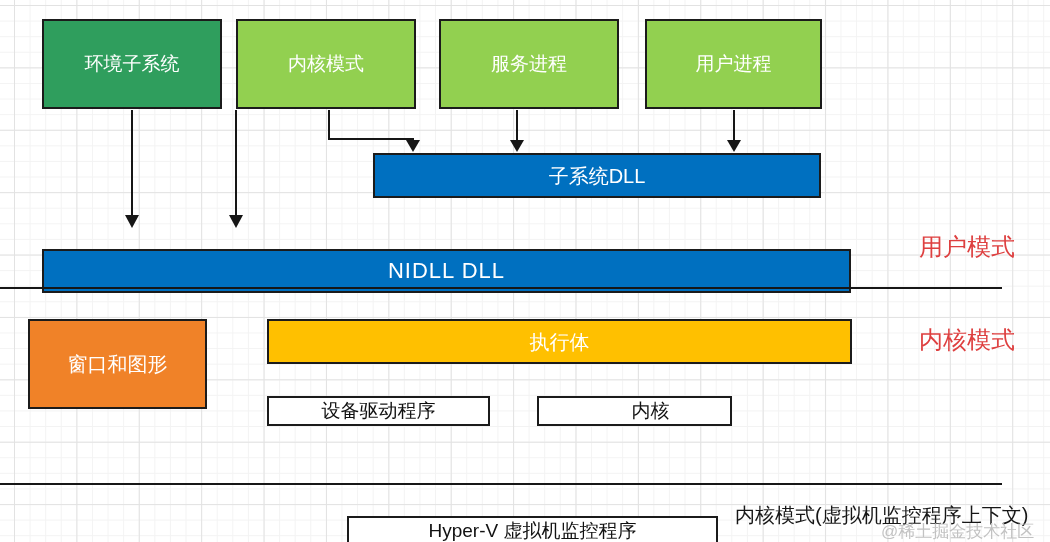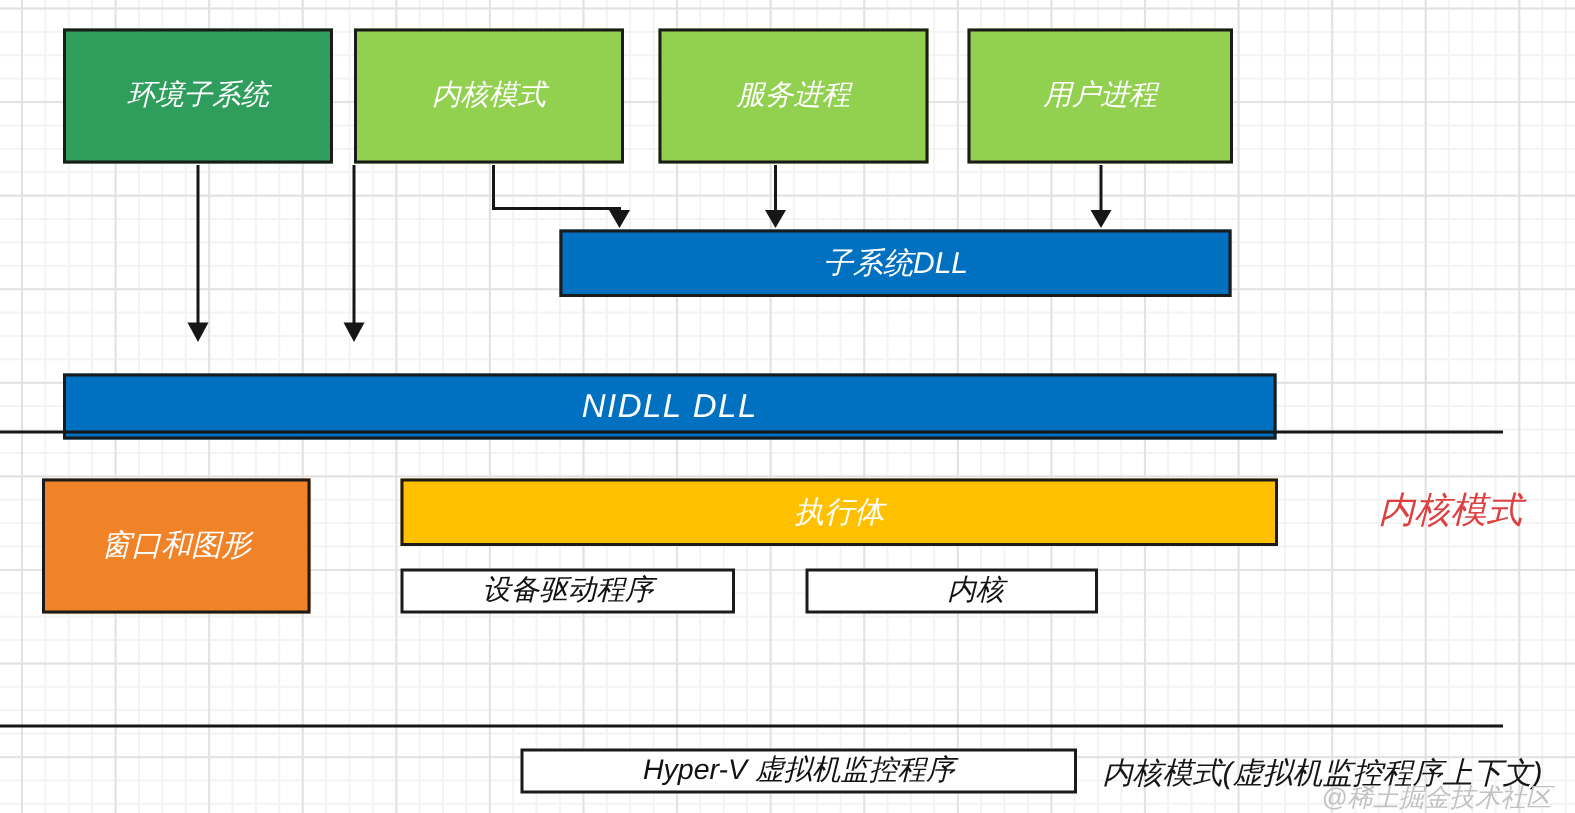--- a/index.html
+++ b/index.html
@@ -11,34 +11,33 @@
     width: 1050px;
     height: 542px;
     background-color: #ffffff;
     background-image:
       linear-gradient(#e2e2e2 1px, transparent 1px),
       linear-gradient(90deg, #e2e2e2 1px, transparent 1px),
       linear-gradient(#f3f3f3 1px, transparent 1px),
       linear-gradient(90deg, #f3f3f3 1px, transparent 1px);
     background-size: 62.4px 62.4px, 62.4px 62.4px, 15.6px 15.6px, 15.6px 15.6px;
     background-position: 14px 5px, 14px 5px, 14px 5px, 14px 5px;
-    font-style: italic;
   }
 
   .box {
     position: absolute;
     border: 2px solid #1b1b1b;
     display: flex;
     align-items: center;
     justify-content: center;
     text-align: center;
     line-height: 1.2;
   }
   .txt-white { color: #ffffff; }
-  .txt-black { color: #111111; }
+  .txt-black { color: #111111; margin-top: 17px; }
 
   
   .b-env   { left: 42px;  top: 19px; width: 180px; height: 90px; font-size: 19px; }
   .b-sys   { left: 236px; top: 19px; width: 180px; height: 90px; font-size: 19px; }
   .b-svc   { left: 439px; top: 19px; width: 180px; height: 90px; font-size: 19px; }
   .b-usr   { left: 645px; top: 19px; width: 177px; height: 90px; font-size: 19px; }
 
   .b-subdll { left: 373px; top: 153px; width: 448px; height: 45px; font-size: 20px; }
   .b-nidll  { left: 42px;  top: 229px; width: 809px; height: 44px; font-size: 22px; letter-spacing: 1px; }
 
@@ -126,20 +125,21 @@
     <span>服务进程</span>
   </div>
 
   <div class="box b-subdll txt-white" style="background-color: rgb(0, 112, 192);">
     <span>子系统DLL</span>
   </div>
   <div class="box b-nidll txt-white" style="background-color: rgb(0, 112, 192); margin-top: 20px;">
     <span>NIDLL DLL</span>
   </div>
 
+  <div class="mode-label user-mode">用户模式</div>
 
   <div class="divider div1"></div>
 
   <div class="box b-wg txt-white" style="background-color: rgb(240, 130, 40);">
     <span>窗口和图形</span>
   </div>
   <div class="box b-exec txt-white" style="background-color: rgb(255, 192, 0);">
     <span>执行体</span>
   </div>
   <div class="box b-drv txt-black">

